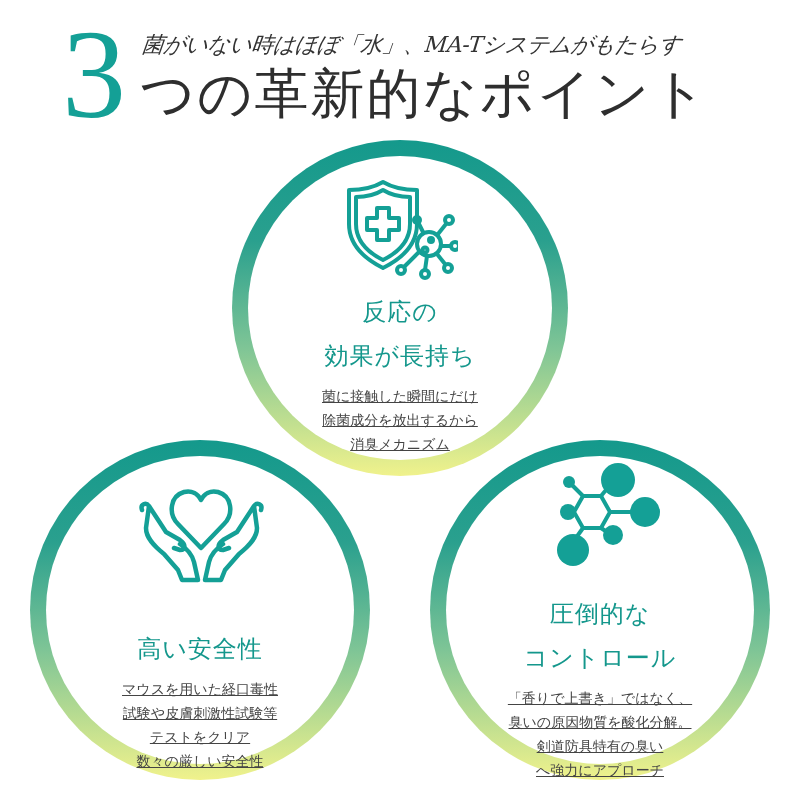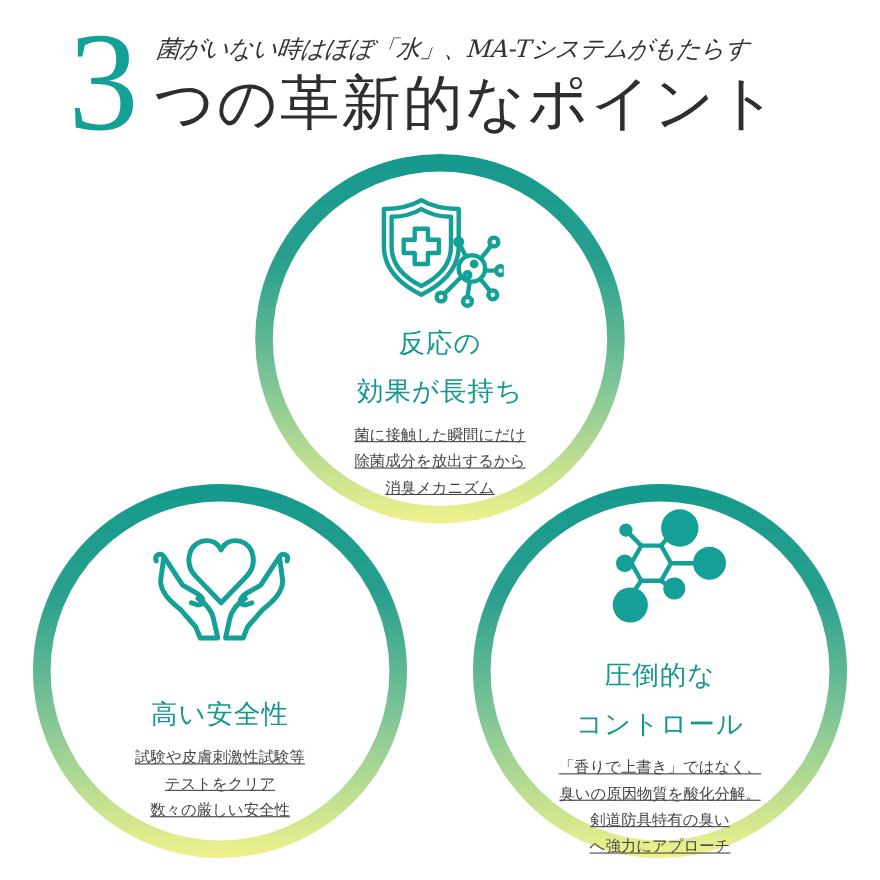--- a/index.html
+++ b/index.html
@@ -103,20 +103,21 @@
     <path d="M67 68 L44 44 C34 34 36 16 50 12 C58 10 64 14 67 20 C70 14 76 10 84 12 C98 16 100 34 90 44 Z"></path>
     <path d="M8 30 C6 24 12 22 15 26 L32 52 L46 60 C52 64 52 70 46 70 L40 68 M15 26 L12 48 C12 58 20 66 30 74 L44 90 L48 100 L64 100 L60 82 C58 74 52 68 46 64"></path>
     <path d="M127 30 C129 24 123 22 120 26 L103 52 L89 60 C83 64 83 70 89 70 L95 68 M120 26 L123 48 C123 58 115 66 105 74 L91 90 L87 100 L71 100 L75 82 C77 74 83 68 89 64"></path>
   </svg>
 </div>
 <div class="card" style="left:50px; top:594px; width:300px;margin-top:33px;">
   <div class="card-title">
     <span class="line">高い安全性</span>
   </div>
   <div class="card-desc">
+    <span class="line">マウスを用いた経口毒性</span>
     <span class="line">試験や皮膚刺激性試験等</span>
     <span class="line">テストをクリア</span>
     <span class="line">数々の厳しい安全性</span>
   </div>
 </div>
 
 <div class="icon" style="left:545px; top:462px; width:120px; height:110px;">
   <svg width="120" height="110" viewBox="0 0 120 110">
     <g stroke="#14a096" stroke-width="4" fill="none">
       <polygon points="38,34 56,34 65,50 56,66 38,66 29,50"></polygon>

